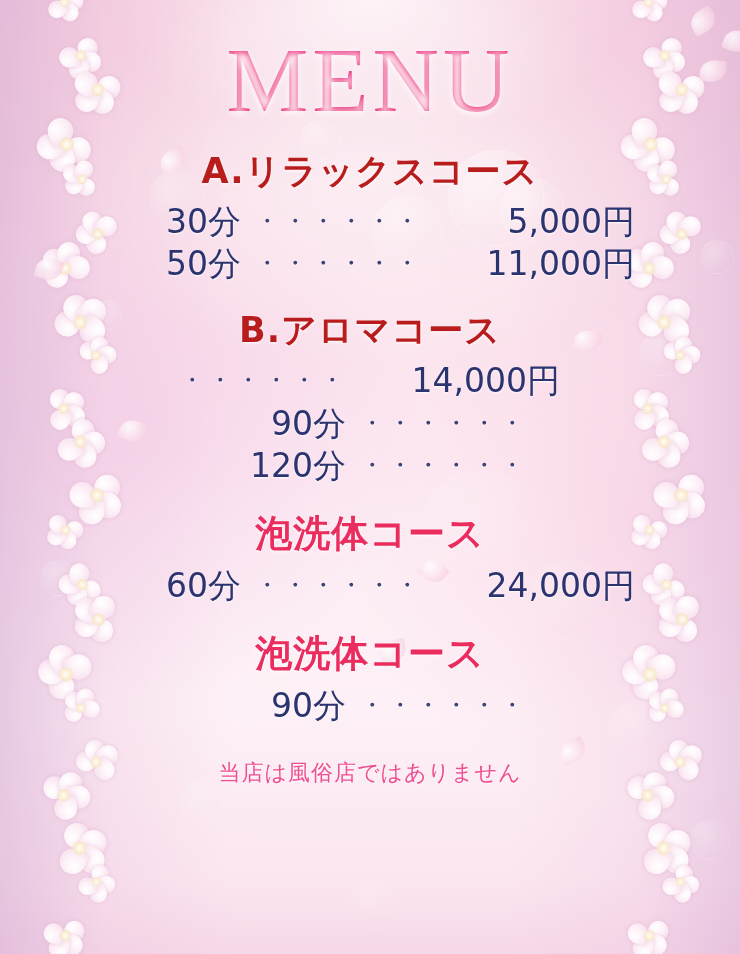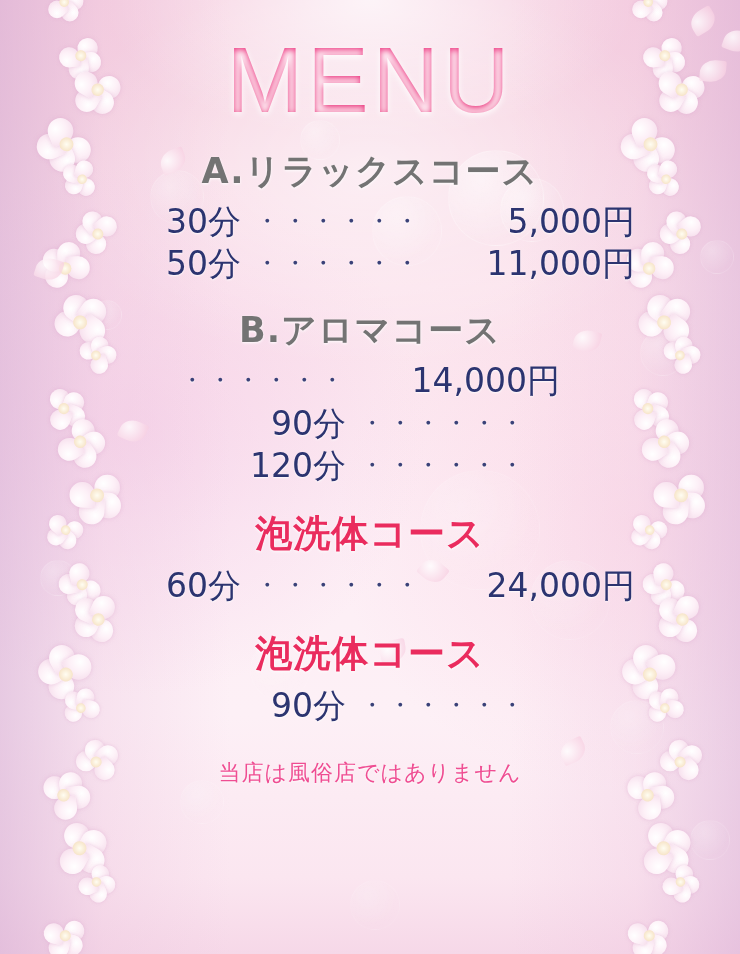--- a/index.html
+++ b/index.html
@@ -77,39 +77,39 @@
 
   .content {
     position: relative;
     width: 740px; height: 954px;
     z-index: 5;
     text-align: center;
   }
 
   .menu-title {
     margin-top: 34px;
-    font-family: Liberation Sans, sans-serif;
+    font-family: Liberation Serif, serif;
     font-size: 92px;
     letter-spacing: 4px;
     font-weight: 400;
     background: linear-gradient(180deg, #ef3f86 0%, #ec2f7c 45%, #e8256f 100%);
     -webkit-background-clip: text;
     background-clip: text;
     color: transparent;
     text-shadow: 0 2px 6px rgba(255,255,255,0.9);
     line-height: 1;
   }
 
   .section { margin-top: 22px; }
 
   .section-head {
     font-family: "DejaVu Sans", sans-serif;
     font-size: 35px;
     font-weight: 700;
-    color: #737373;
+    color: #b91c1c;
     letter-spacing: 1px;
     text-shadow: 0 1px 3px rgba(255,255,255,0.95);
     margin-bottom: 6px;
   }
   .section-head.red {
     color: #ea2c5e;
     font-size: 37px;
   }
 
   .rows { display: block; }

